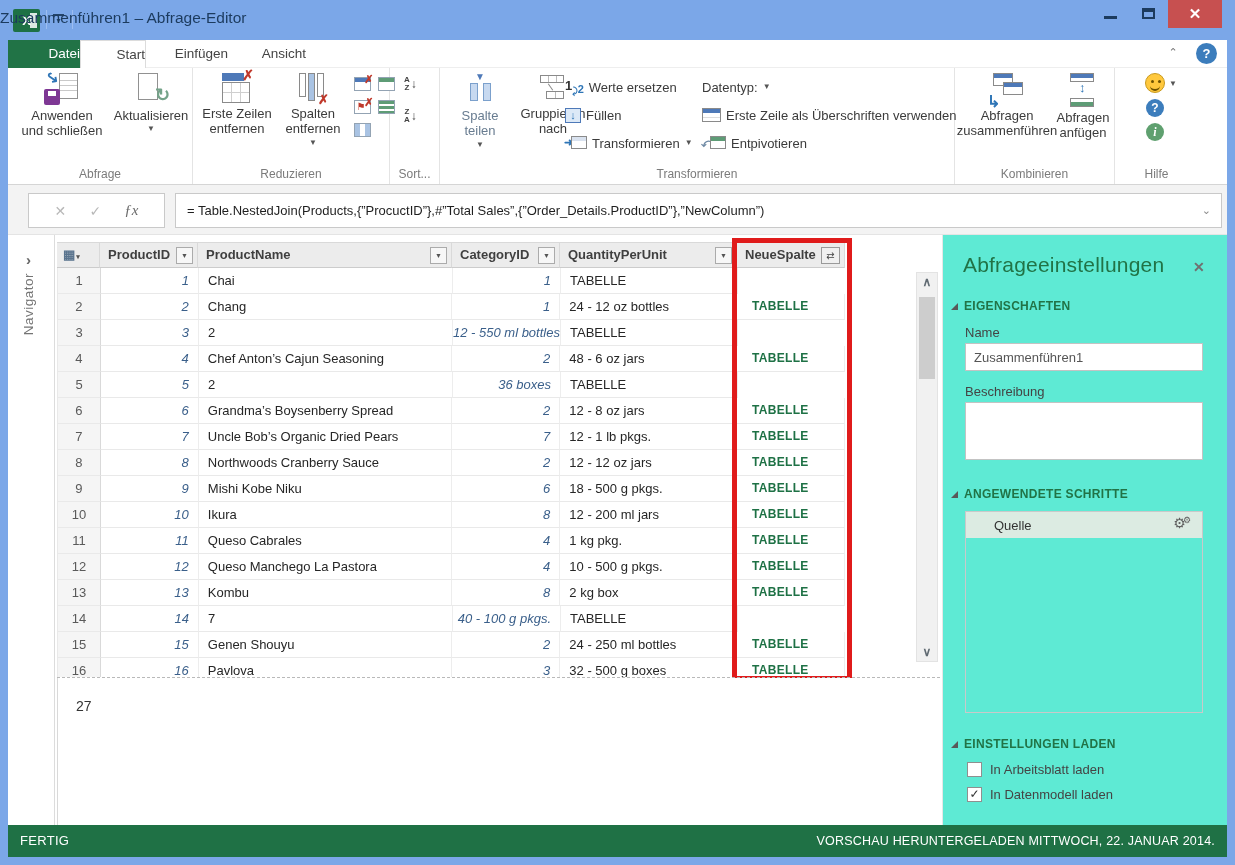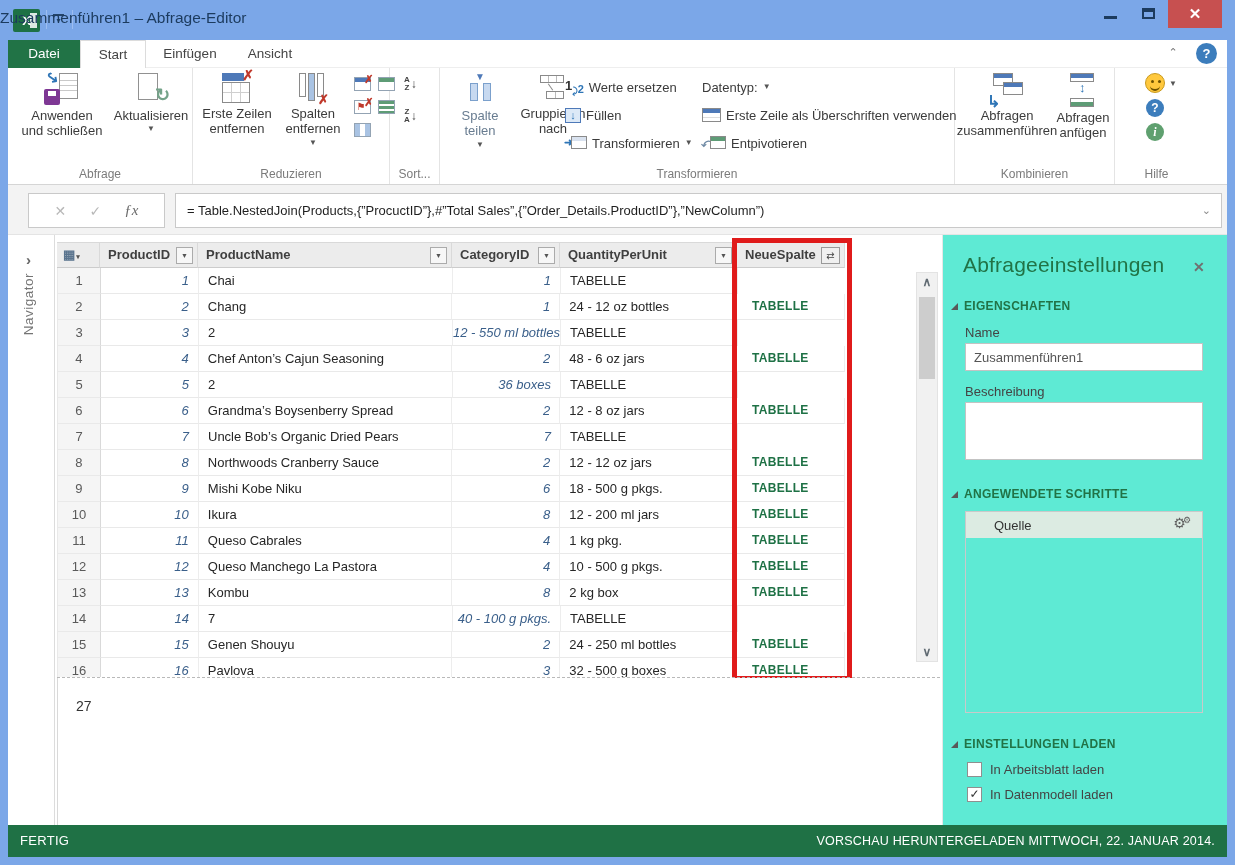--- a/index.html
+++ b/index.html
@@ -16,21 +16,21 @@
   #btn-min, #btn-max { position:absolute; top:0; width:36px; height:28px; text-align:center; color:#1c3b5e; }
   #btn-min { left:1092px; } #btn-max { left:1130px; }
   #btn-min span { display:inline-block; width:13px; height:3px; background:#1c3b5e; margin-top:16px; }
   #btn-max span { display:inline-block; width:13px; height:11px; border:2px solid #1c3b5e; border-top-width:4px; margin-top:8px; }
   #btn-close { position:absolute; left:1168px; top:0; width:54px; height:28px; background:#c75050; color:#fff; font-size:15px; font-weight:bold; text-align:center; line-height:27px; }
 
   #content { position:absolute; left:8px; top:40px; width:1219px; height:817px; background:#fff; }
 
   
   #tabrow { position:absolute; left:0; top:0; width:1219px; height:28px; background:#fff; border-bottom:1px solid #eee; }
-  .tab { position:absolute; top:0; height:32px; font-size:13.5px; color:#444; text-align:center; line-height:27px; }
+  .tab { position:absolute; top:0; height:32px; font-size:13.5px; color:#444; text-align:right; line-height:27px; }
   #tab-file { left:0; width:72px; background:#217346; color:#fff; }
   #tab-start { left:72px; width:66px; border:1px solid #dcdcdc; border-bottom:none; background:#fff; }
   #tab-insert { left:144px; width:76px; }
   #tab-view { left:226px; width:72px; }
   #ribbon-collapse { position:absolute; left:1155px; top:6px; width:20px; height:16px; color:#777; font-size:11px; text-align:center; }
   #help-bubble { position:absolute; left:1188px; top:3px; width:21px; height:21px; border-radius:50%; background:#3c7dbc; color:#fff; font-weight:bold; font-size:13px; text-align:center; line-height:21px; }
 
   
   #ribbon { position:absolute; left:0; top:28px; width:1219px; height:117px; background:#fff; border-bottom:1px solid #d5d5d5; }
   .rgroup { position:absolute; top:0; height:116px; border-right:1px solid #e4e4e4; }
@@ -449,20 +449,21 @@
             <div>Grandma’s Boysenberry Spread</div>
             <div>2</div>
             <div>12 - 8 oz jars</div>
             <div>TABELLE</div>
           </div>
           <div class="trow">
             <div>7</div>
             <div>7</div>
             <div>Uncle Bob’s Organic Dried Pears</div>
             <div>7</div>
+            <div>12 - 1 lb pkgs.</div>
             <div>TABELLE</div>
           </div>
           <div class="trow">
             <div>8</div>
             <div>8</div>
             <div>Northwoods Cranberry Sauce</div>
             <div>2</div>
             <div>12 - 12 oz jars</div>
             <div>TABELLE</div>
           </div>

